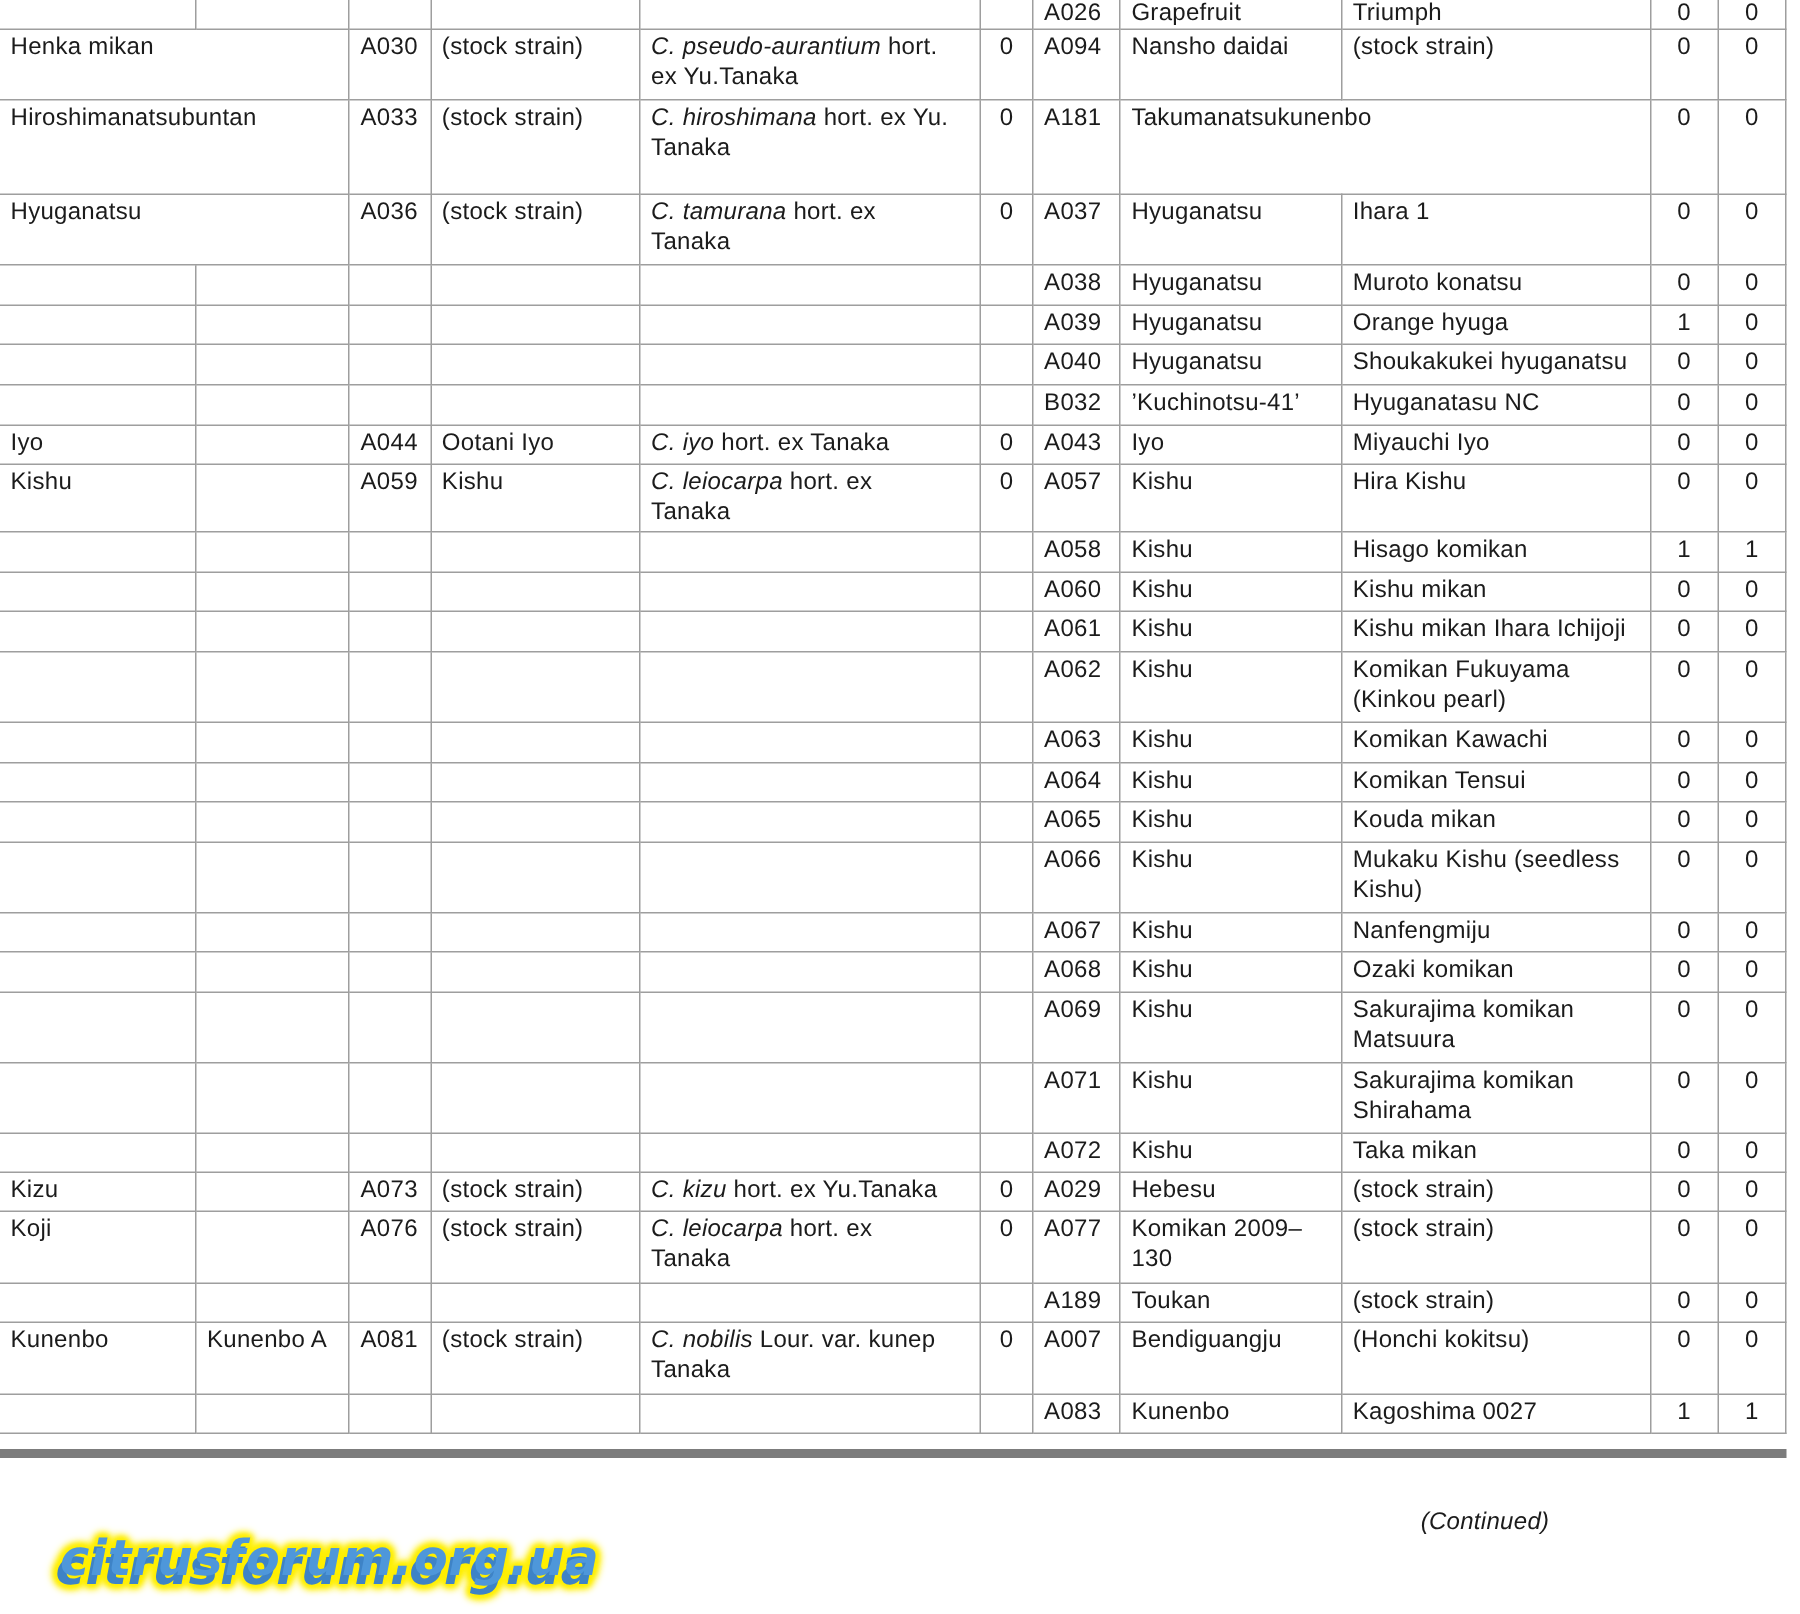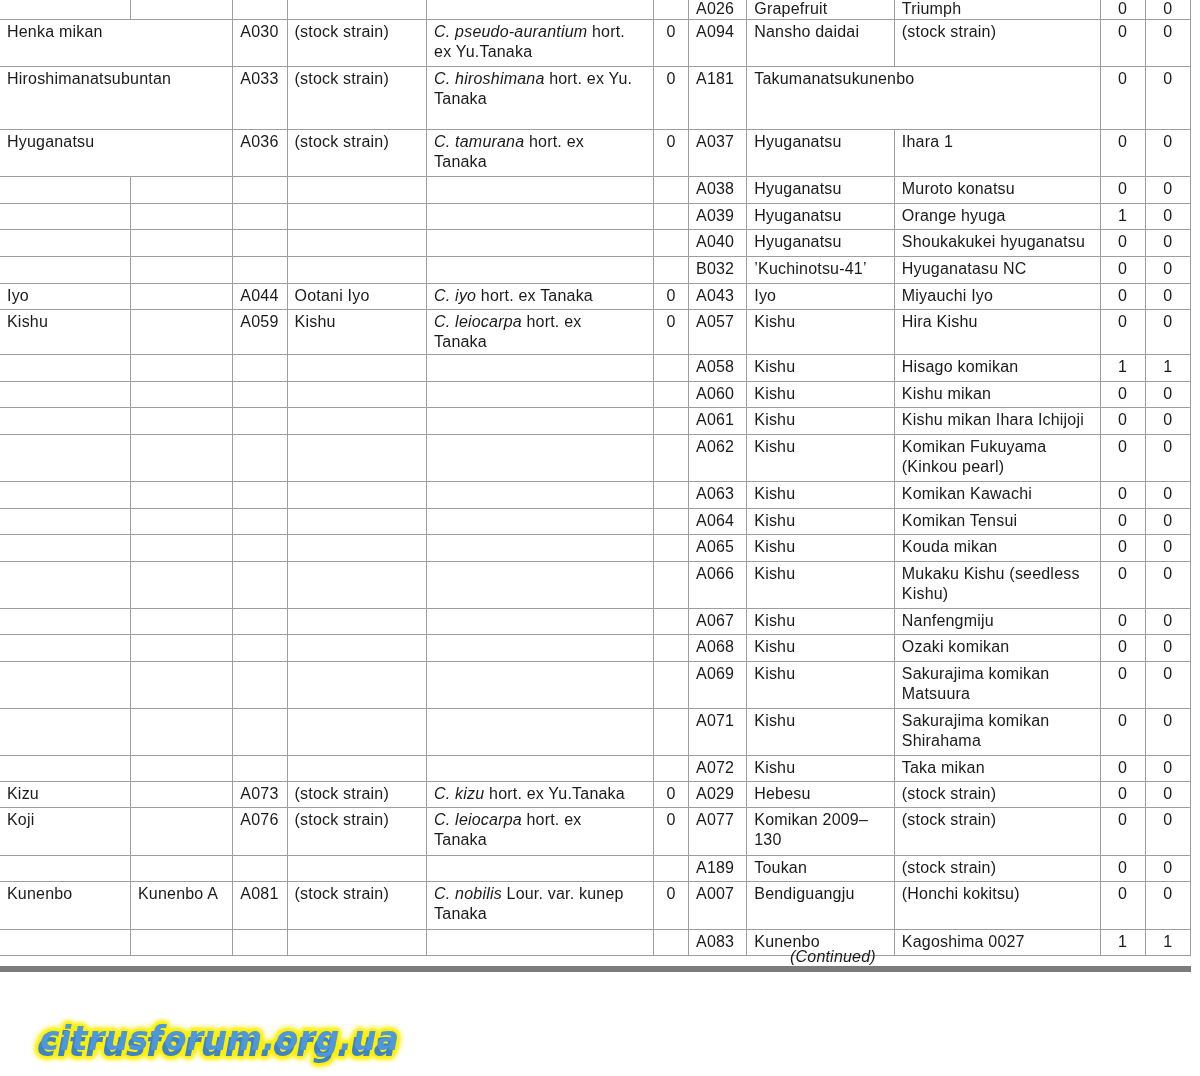--- a/index.html
+++ b/index.html
@@ -26,22 +26,22 @@
   #grid td.num{text-align:center;padding:2px 1px;}
   #grid td.c-sci{padding-right:18px;}
   #grid td.c-rname{padding-right:20px;}
   #grid td.c-rcult{padding-right:14px;}
   #grid i{}
   .thick-rule{
     position:absolute;left:0;top:966px;width:1191px;height:6px;
     background:#7c7c7c;
   }
   .continued{
-    position:absolute;top:948px;right:10px;width:400px;
-    text-align:left;font-size:16px;font-style:italic;color:#1b1b1b;
+    position:absolute;top:1006px;right:10px;width:400px;
+    text-align:center;font-size:16px;font-style:italic;color:#1b1b1b;
     letter-spacing:0.2px;
   }
   .watermark{
     position:absolute;left:8px;top:1019px;
     font-family:"DejaVu Sans","Liberation Sans",sans-serif;
     font-weight:bold;font-style:italic;
     font-size:33px;letter-spacing:0.5px;
     color:#4e97da;
     text-shadow:-3px 6px 0 #3e83c6;
     filter:drop-shadow(0 0 2px #ffef00) drop-shadow(0 0 2px #ffef00)

